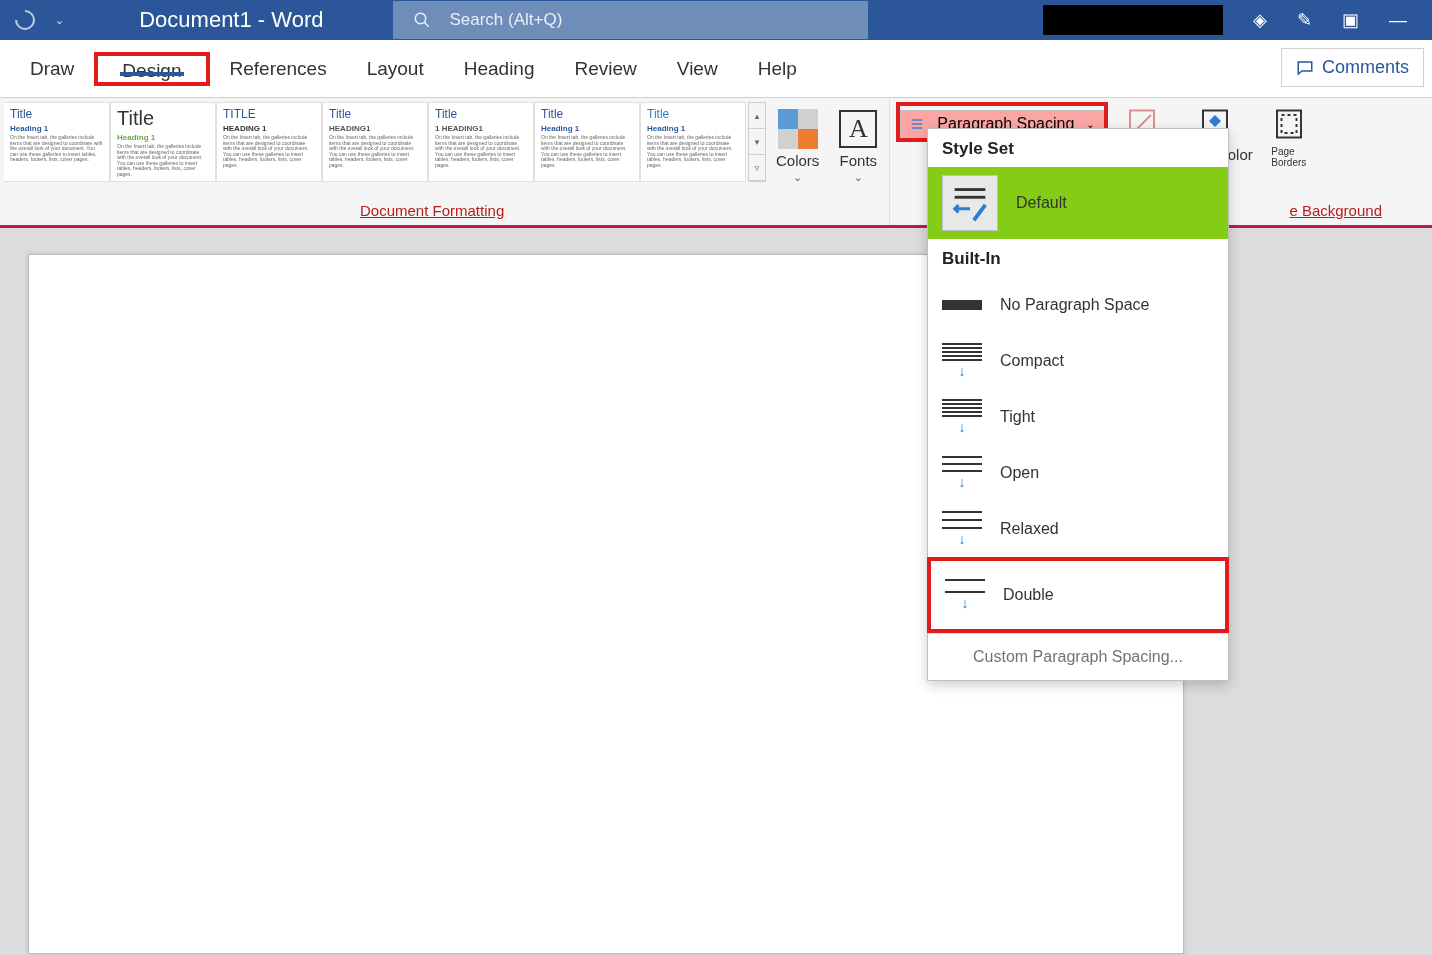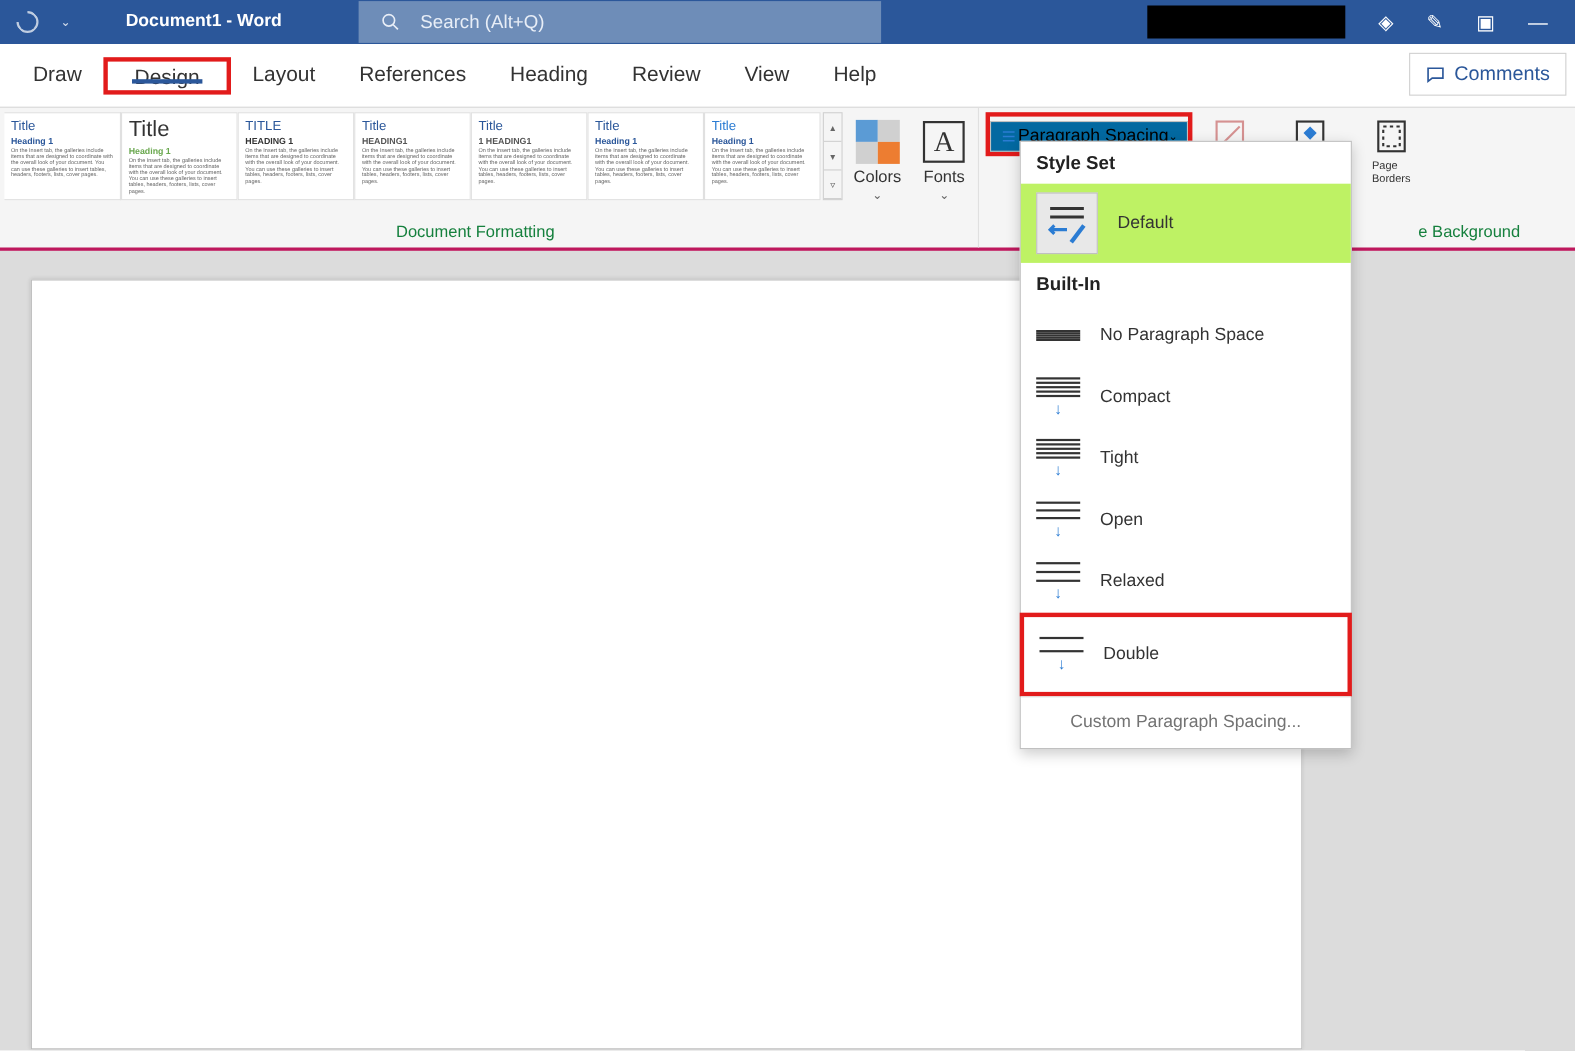--- a/index.html
+++ b/index.html
@@ -2,21 +2,21 @@
 <html><head>
 <meta charset="utf-8">
 <style>
 * { box-sizing: border-box; margin: 0; padding: 0; font-family: 'Segoe UI', sans-serif; }
 body { background: #f0f0f0; width: 1432px; height: 955px; overflow: hidden; }
 
 .titlebar { background: #2b579a; height: 40px; display: flex; align-items: center; color: white; }
 .titlebar-left { display: flex; align-items: center; padding-left: 15px; gap: 20px; }
 .refresh-icon { width: 20px; height: 20px; border: 2px solid rgba(255,255,255,0.7); border-radius: 50%; border-top-color: transparent; transform: rotate(-45deg); }
 .tb-chevron { color: rgba(255,255,255,0.8); font-size: 11px; }
-.doc-title { margin-left: 50px; font-size: 16px; font-weight: 700; }
+.doc-title { margin-left: 75px; font-size: 22px; font-weight: 400; }
 .searchbox { background: #6e8db8; height: 38px; width: 475px; margin-left: 70px; display: flex; align-items: center; padding: 0 20px; gap: 18px; color: #e8eef7; font-size: 17px; }
 .titlebar-right { margin-left: auto; display: flex; align-items: center; gap: 30px; padding-right: 25px; }
 .user-area { width: 180px; height: 30px; background: #000; }
 .tb-icon { color: white; font-size: 18px; }
 
 .tabs { background: white; height: 58px; display: flex; align-items: center; padding-left: 10px; position: relative; border-bottom: 1px solid #d0d0d0; }
 .tab { padding: 0 20px; height: 100%; display: flex; align-items: center; font-size: 19px; color: #333; cursor: pointer; position: relative; }
 .tab.active { font-weight: 400; }
 .tab.active::after { content:''; position: absolute; bottom: 6px; left: 18px; right: 18px; height: 4px; background: #2b579a; }
 .tab-highlight { border: 4px solid #e21b1b; padding: 4px 4px 0 4px; }
@@ -24,38 +24,38 @@
 
 .ribbon { background: #f5f5f5; height: 130px; display: flex; border-bottom: 3px solid #be185d; position: relative; }
 .style-gallery { display: flex; padding: 4px 0 0 4px; height: 88px; position: relative; }
 .style-thumb { width: 106px; height: 80px; background: white; border: 1px solid #e0e0e0; padding: 4px 6px; font-size: 9px; overflow: hidden; cursor: pointer; }
 .style-thumb.first { border-left: none; }
 .style-title { color: #2b579a; font-size: 12px; margin-bottom: 3px; }
 .style-heading { font-size: 8px; margin-bottom: 2px; font-weight: bold; }
 .style-body { font-size: 5px; color: #666; line-height: 1.1; }
 .gallery-scroll { width: 18px; display: flex; flex-direction: column; border: 1px solid #d0d0d0; margin-left: 2px; }
 .gallery-scroll div { flex: 1; border-bottom: 1px solid #d0d0d0; display: flex; align-items: center; justify-content: center; font-size: 9px; color: #666; cursor: pointer; }
-.section-label { position: absolute; bottom: 6px; font-size: 15px; color: #15803d; }
+.section-label { position: absolute; bottom: 6px; font-size: 15px; color: #b91c1c; text-decoration: underline; }
 
 .ribbon-group { display: flex; flex-direction: column; align-items: center; padding: 6px 10px 4px; border-right: 1px solid #e0e0e0; height: 100%; }
 .ribbon-btn-col { display: flex; flex-direction: column; align-items: center; gap: 2px; cursor: pointer; font-size: 15px; color: #333; }
 .ribbon-icon { width: 42px; height: 42px; display: flex; align-items: center; justify-content: center; }
 .colors-icon { display: grid; grid-template-columns: 20px 20px; grid-template-rows: 20px 20px; }
 .colors-icon div:nth-child(1){background:#5b9bd5}.colors-icon div:nth-child(2){background:#d0d0d0}.colors-icon div:nth-child(3){background:#d0d0d0}.colors-icon div:nth-child(4){background:#ed7d31}
 .fonts-icon { border: 2px solid #333; width: 38px; height: 38px; display:flex;align-items:center;justify-content:center;font-size:26px;font-family:serif; }
-.para-spacing-btn { display: flex; align-items: center; gap: 0; border: 1px solid #c0c0c0; padding: 4px 8px; font-size: 16px; cursor: pointer; margin-top: 4px; background:#0369a1; }
+.para-spacing-btn { display: flex; align-items: center; gap: 12px; border: 1px solid #c0c0c0; padding: 4px 8px; font-size: 16px; cursor: pointer; margin-top: 4px; background:#fca5a5; }
 .para-highlight { border: 4px solid #e21b1b; }
 
 .right-ribbon-btns { display: flex; gap: 18px; padding: 8px 0 0 10px; }
 .ribbon-big-btn { display: flex; flex-direction: column; align-items: center; font-size: 15px; color: #333; cursor: pointer; gap: 4px; }
 
 .dropdown { position: absolute; top: 128px; left: 927px; width: 302px; background: white; border: 1px solid #c0c0c0; box-shadow: 0 4px 12px rgba(0,0,0,0.2); z-index: 100; }
 .dd-header { font-weight: 600; font-size: 17px; padding: 10px 14px 8px; color: #222; }
 .dd-item { display: flex; align-items: center; gap: 18px; padding: 8px 14px; cursor: pointer; font-size: 16px; color: #333; }
-.dd-item.selected { background: #bef264; }
+.dd-item.selected { background: #84cc16; }
 .dd-item.default .dd-icon { background: #e8e8e8; border: 1px solid #c0c0c0; width: 56px; height: 56px; display:flex;align-items:center;justify-content:center; }
 .dd-icon { width: 40px; height: 40px; display: flex; flex-direction:column; justify-content: center; gap:2px; }
 .dd-lines div { height: 2px; background: #333; }
 .dd-arrow { color: #2b7cd3; font-size: 14px; text-align: center; }
 .dd-double-highlight { border: 4px solid #e21b1b; margin: 0 -1px; padding: 14px 14px; }
 .dd-footer { border-top: 1px solid #e0e0e0; padding: 14px; text-align: center; font-size: 16px; color: #737373; cursor: pointer; }
 .dd-footer span { text-decoration: underline; text-decoration-color: transparent; }
 
 .doc-area { background: #dcdcdc; height: 727px; padding: 26px 0 0 28px; }
 .page { background: white; width: 1156px; height: 700px; border: 1px solid #bbb; box-shadow: 0 0 4px rgba(0,0,0,0.15); }
@@ -83,22 +83,22 @@
     <span class="tb-icon">▣</span>
     <span class="tb-icon">—</span>
   </div>
 </div>
 
 <div class="tabs">
   <div class="tab">Draw</div>
   <div class="tab-highlight">
     <div class="tab active">Design</div>
   </div>
+  <div class="tab">References</div>
   <div class="tab">Layout</div>
-  <div class="tab">References</div>
   <div class="tab">Heading</div>
   <div class="tab">Review</div>
   <div class="tab">View</div>
   <div class="tab">Help</div>
   <div class="comments-btn">
     <svg width="18" height="18" viewBox="0 0 24 24" fill="none" stroke="#2b579a" stroke-width="2">
         <path d="M3 4h18v12H8l-5 4V4z"></path>
       </svg>
     <span>Comments</span>
   </div>

